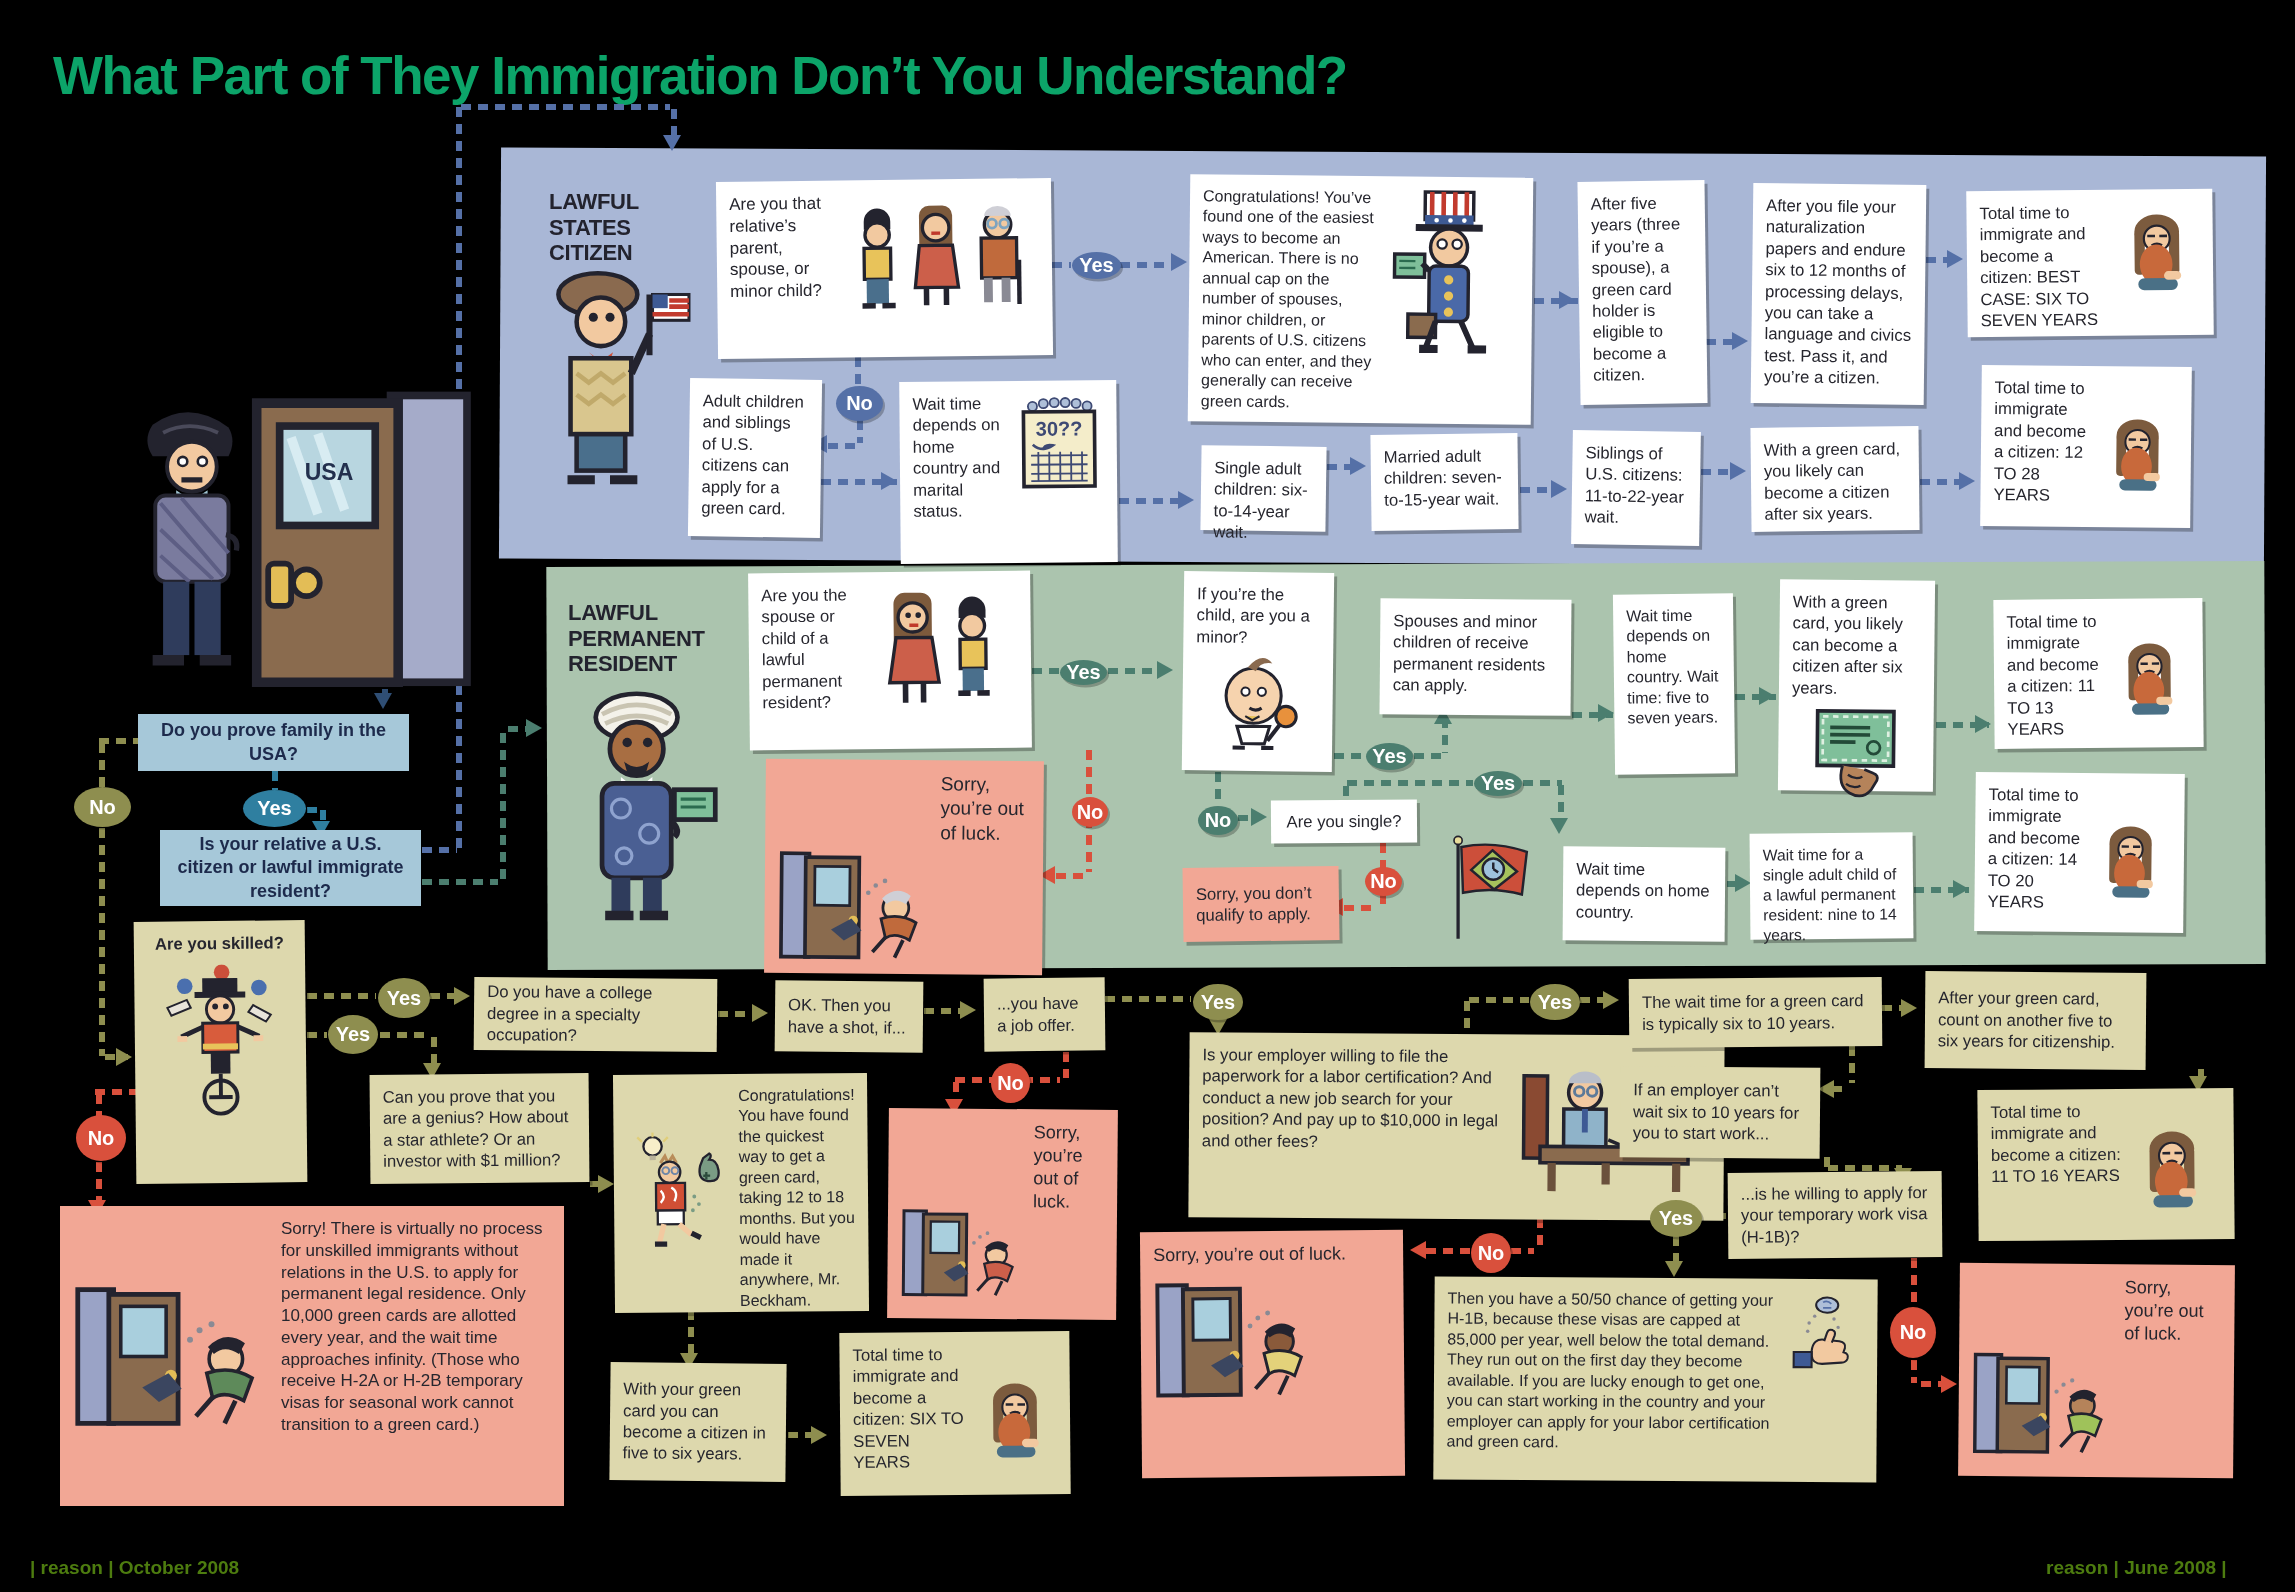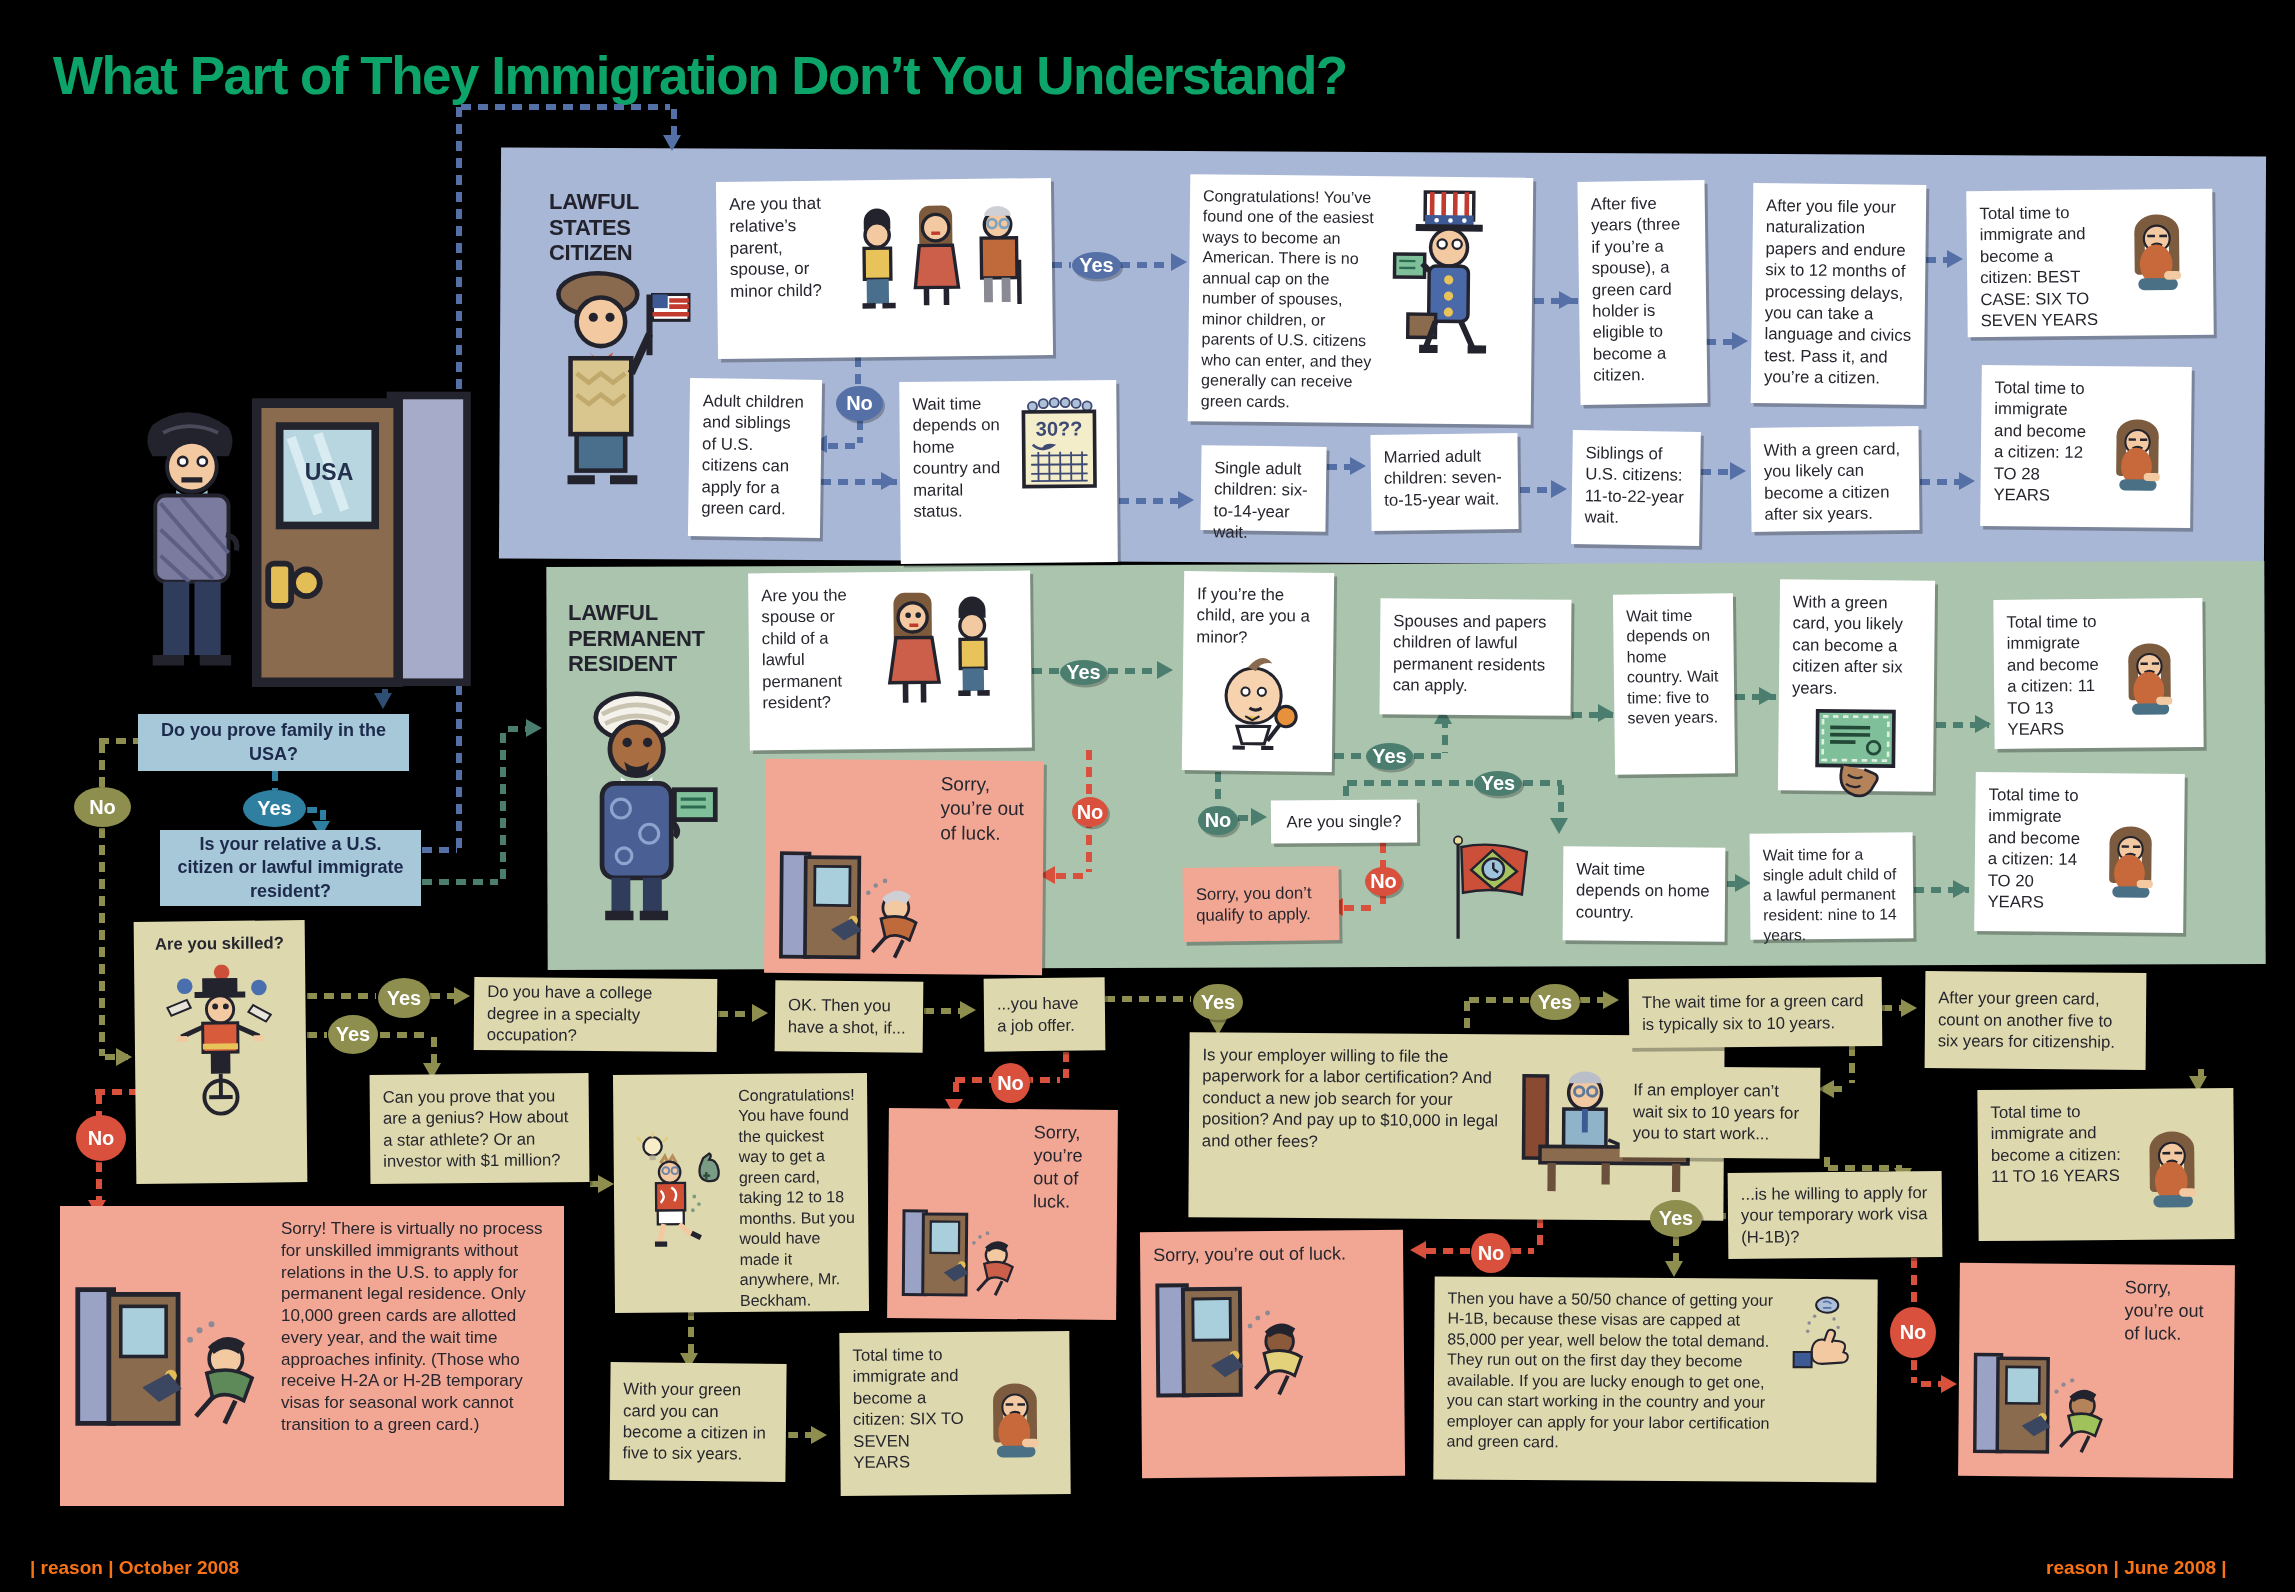--- a/index.html
+++ b/index.html
@@ -17,21 +17,21 @@
       align-items:flex-start;transform:rotate(var(--rot,0deg));
       box-shadow:3px 3.6px 0 rgba(0,0,0,.28);}
   .w{background:#fff;} .k{background:#ddd8ad;} .p{background:#f2a795;}
   .qb{background:#a6c8d9;justify-content:center;align-items:center;box-shadow:none;}
   .col{flex-direction:column;align-items:center;}
   .tx{font-size:16.7px;line-height:1.28;color:#26262e;}
   .qb .tx{color:#1d2a4c;font-weight:700;font-size:18px;text-align:center;}
   .ov{position:absolute;border-radius:50%;display:flex;align-items:center;justify-content:center;
       color:#fff;font-weight:700;font-size:20px;box-shadow:2px 2.5px 0 rgba(0,0,0,.25);}
   .il{flex:0 0 auto;}
-  #footer-left,#footer-right{position:absolute;top:1557px;color:#f97316;font-size:19px;font-weight:700;}
+  #footer-left,#footer-right{position:absolute;top:1557px;color:#4d7c0f;font-size:19px;font-weight:700;}
   #footer-left{left:30px;} #footer-right{left:2046px;}
   .ovl{position:absolute;font-weight:700;color:#23304e;text-align:center;}
 </style>
 </head>
 <body>
 
 <svg width="0" height="0" style="position:absolute">
 <defs>
 <symbol id="sy-hippie" viewBox="0 0 100 100">
   <rect x="24" y="24" width="12" height="52" rx="5" fill="#7c5b3e"></rect>
@@ -514,21 +514,21 @@
       <use href="#sy-baby"></use>
     </svg>
 </div>
 <div class="bx w" style="left:1271px;top:800px;width:146px;height:43px;--rot:-0.4deg;align-items:center;justify-content:center;padding:5px">
   <div class="tx">Are you single?</div>
 </div>
 <div class="bx p" style="left:1183px;top:867px;width:156px;height:74px;--rot:-0.8deg;align-items:center">
   <div class="tx">Sorry, you don’t qualify to apply.</div>
 </div>
 <div class="bx w" style="left:1380px;top:599px;width:191px;height:116px;--rot:0.5deg">
-  <div class="tx">Spouses and papers children of lawful permanent residents can apply.</div>
+  <div class="tx">Spouses and minor children of receive permanent residents can apply.</div>
 </div>
 <div class="bx w" style="left:1614px;top:594px;width:120px;height:180px;--rot:-0.7deg">
   <div class="tx" style="font-size:16px">Wait time depends on home country. Wait time: five to seven years.</div>
 </div>
 <div class="bx w" style="left:1563px;top:847px;width:162px;height:94px;--rot:0.5deg">
   <div class="tx">Wait time depends on home country.</div>
 </div>
 <div class="bx w" style="left:1750px;top:833px;width:163px;height:106px;--rot:-0.5deg">
   <div class="tx" style="font-size:15.7px">Wait time for a single adult child of a lawful permanent resident: nine to 14 years.</div>
 </div>

